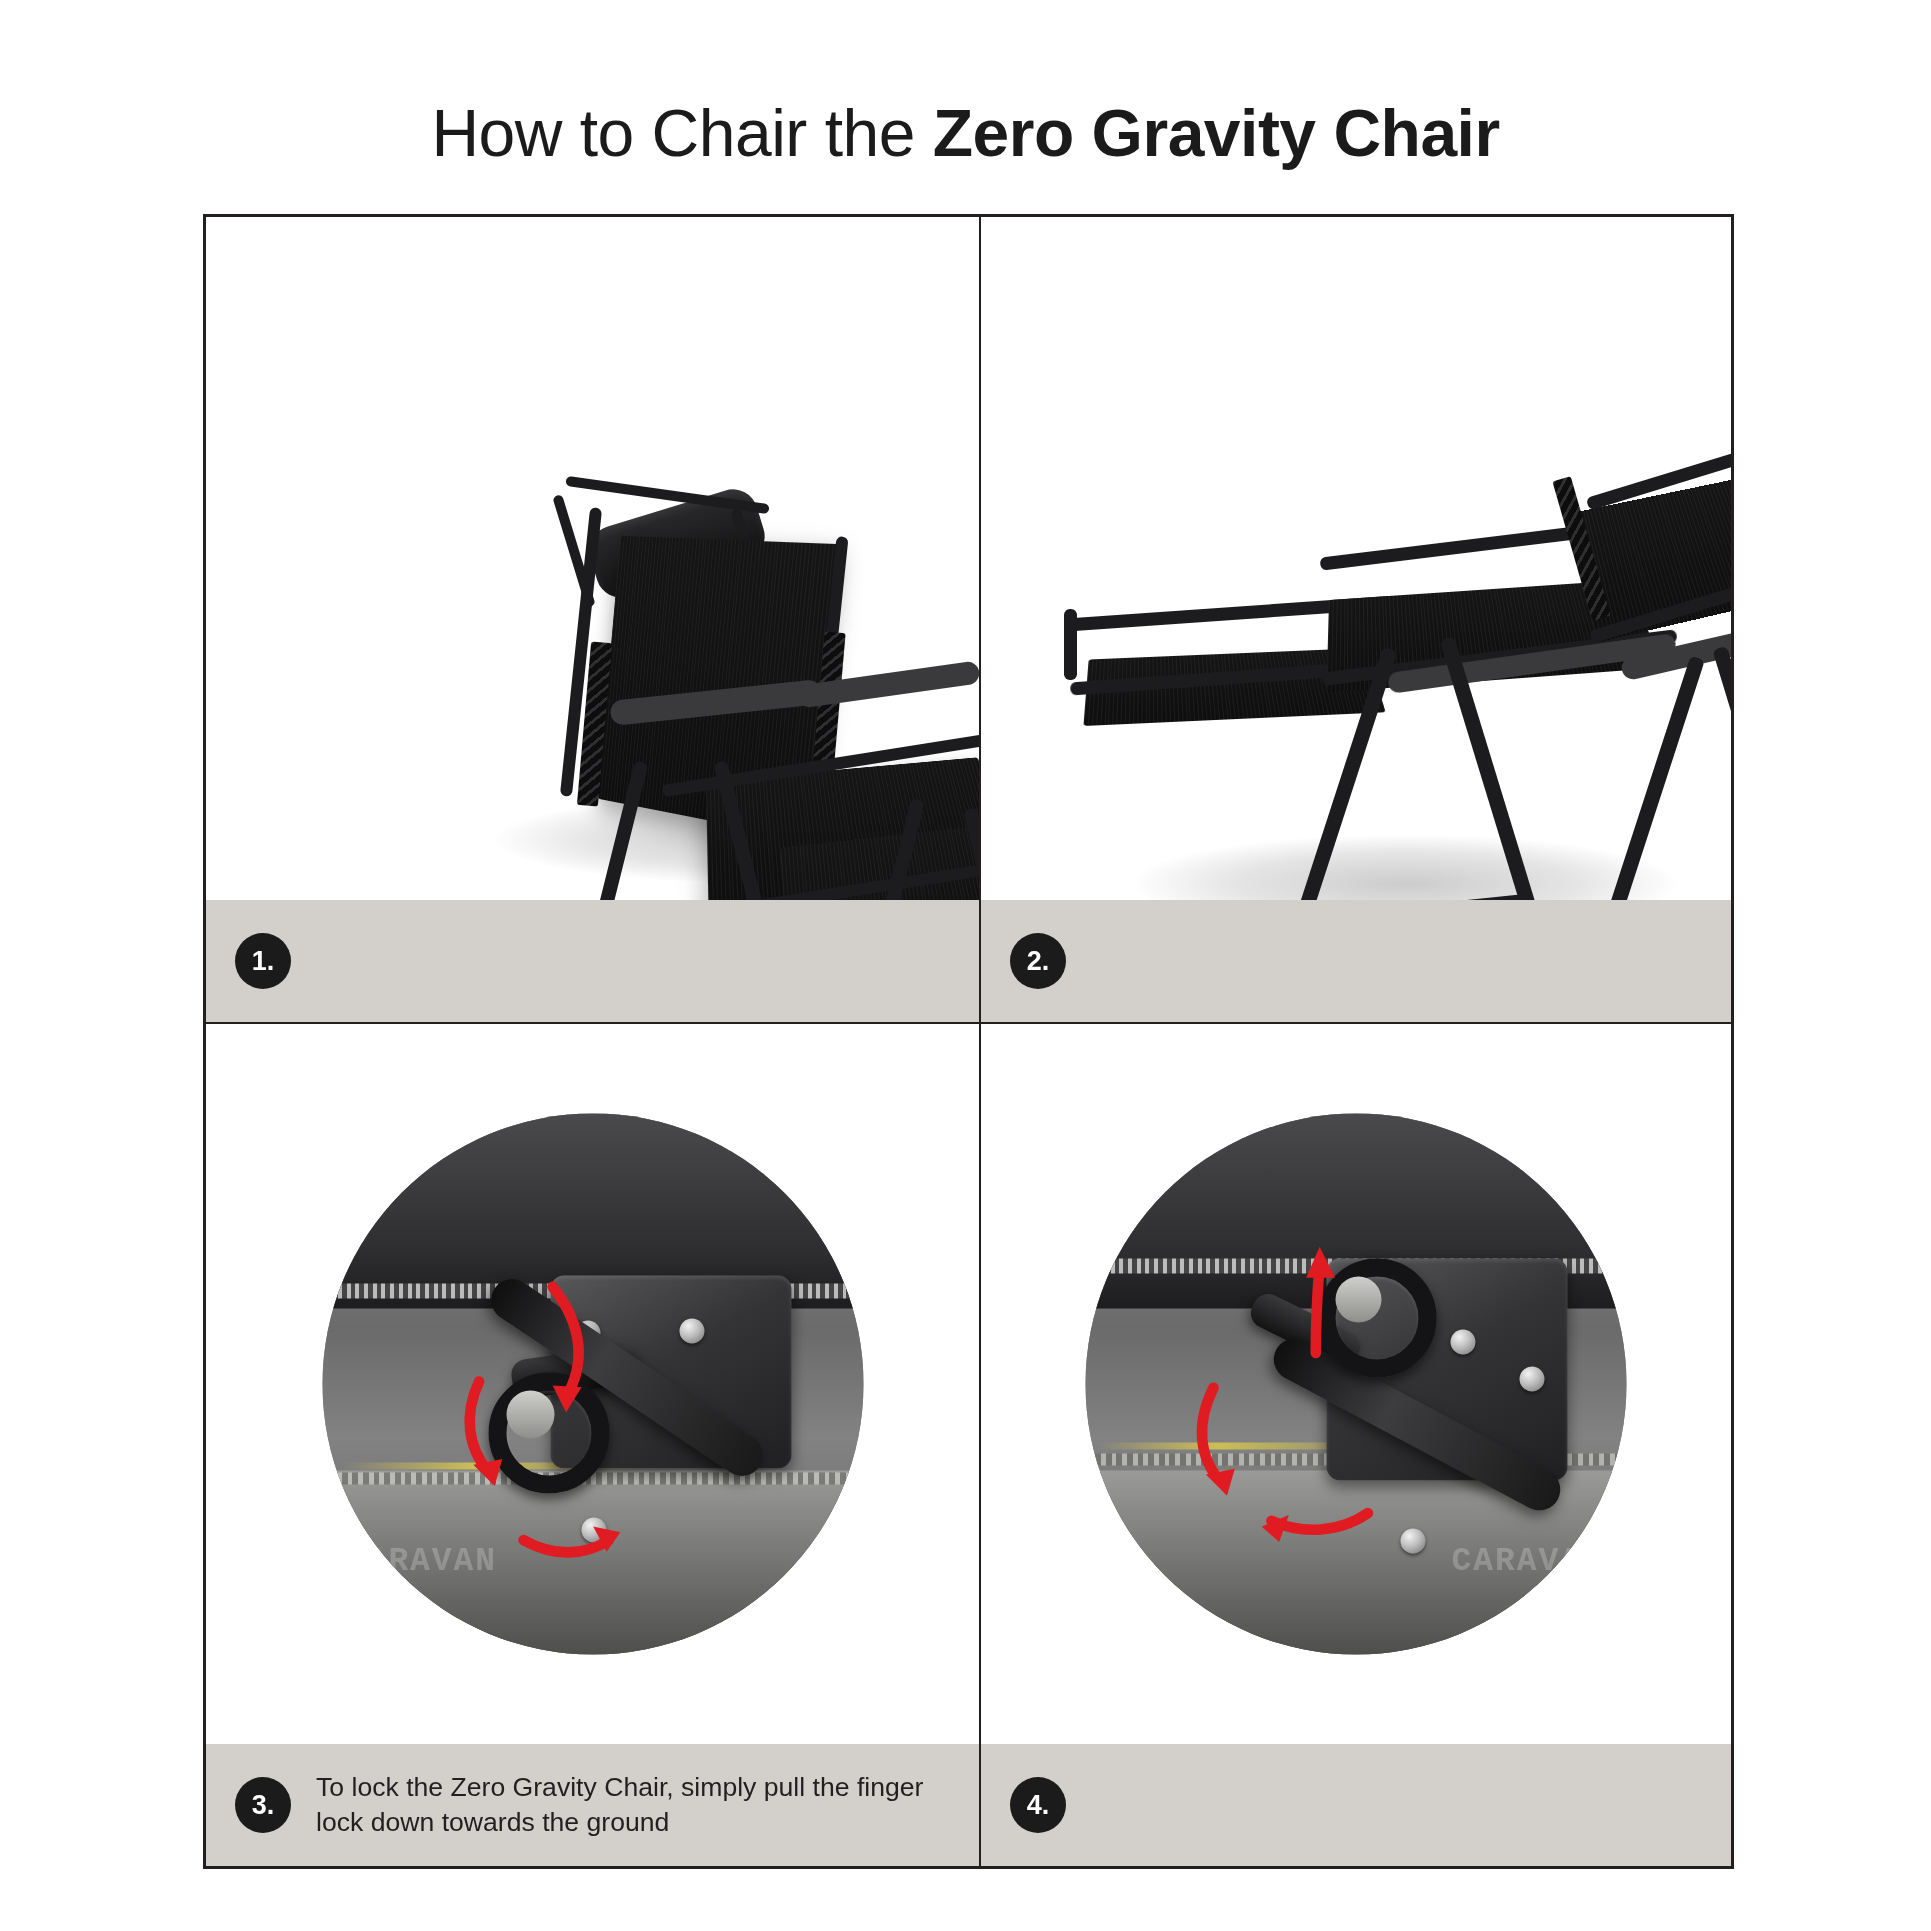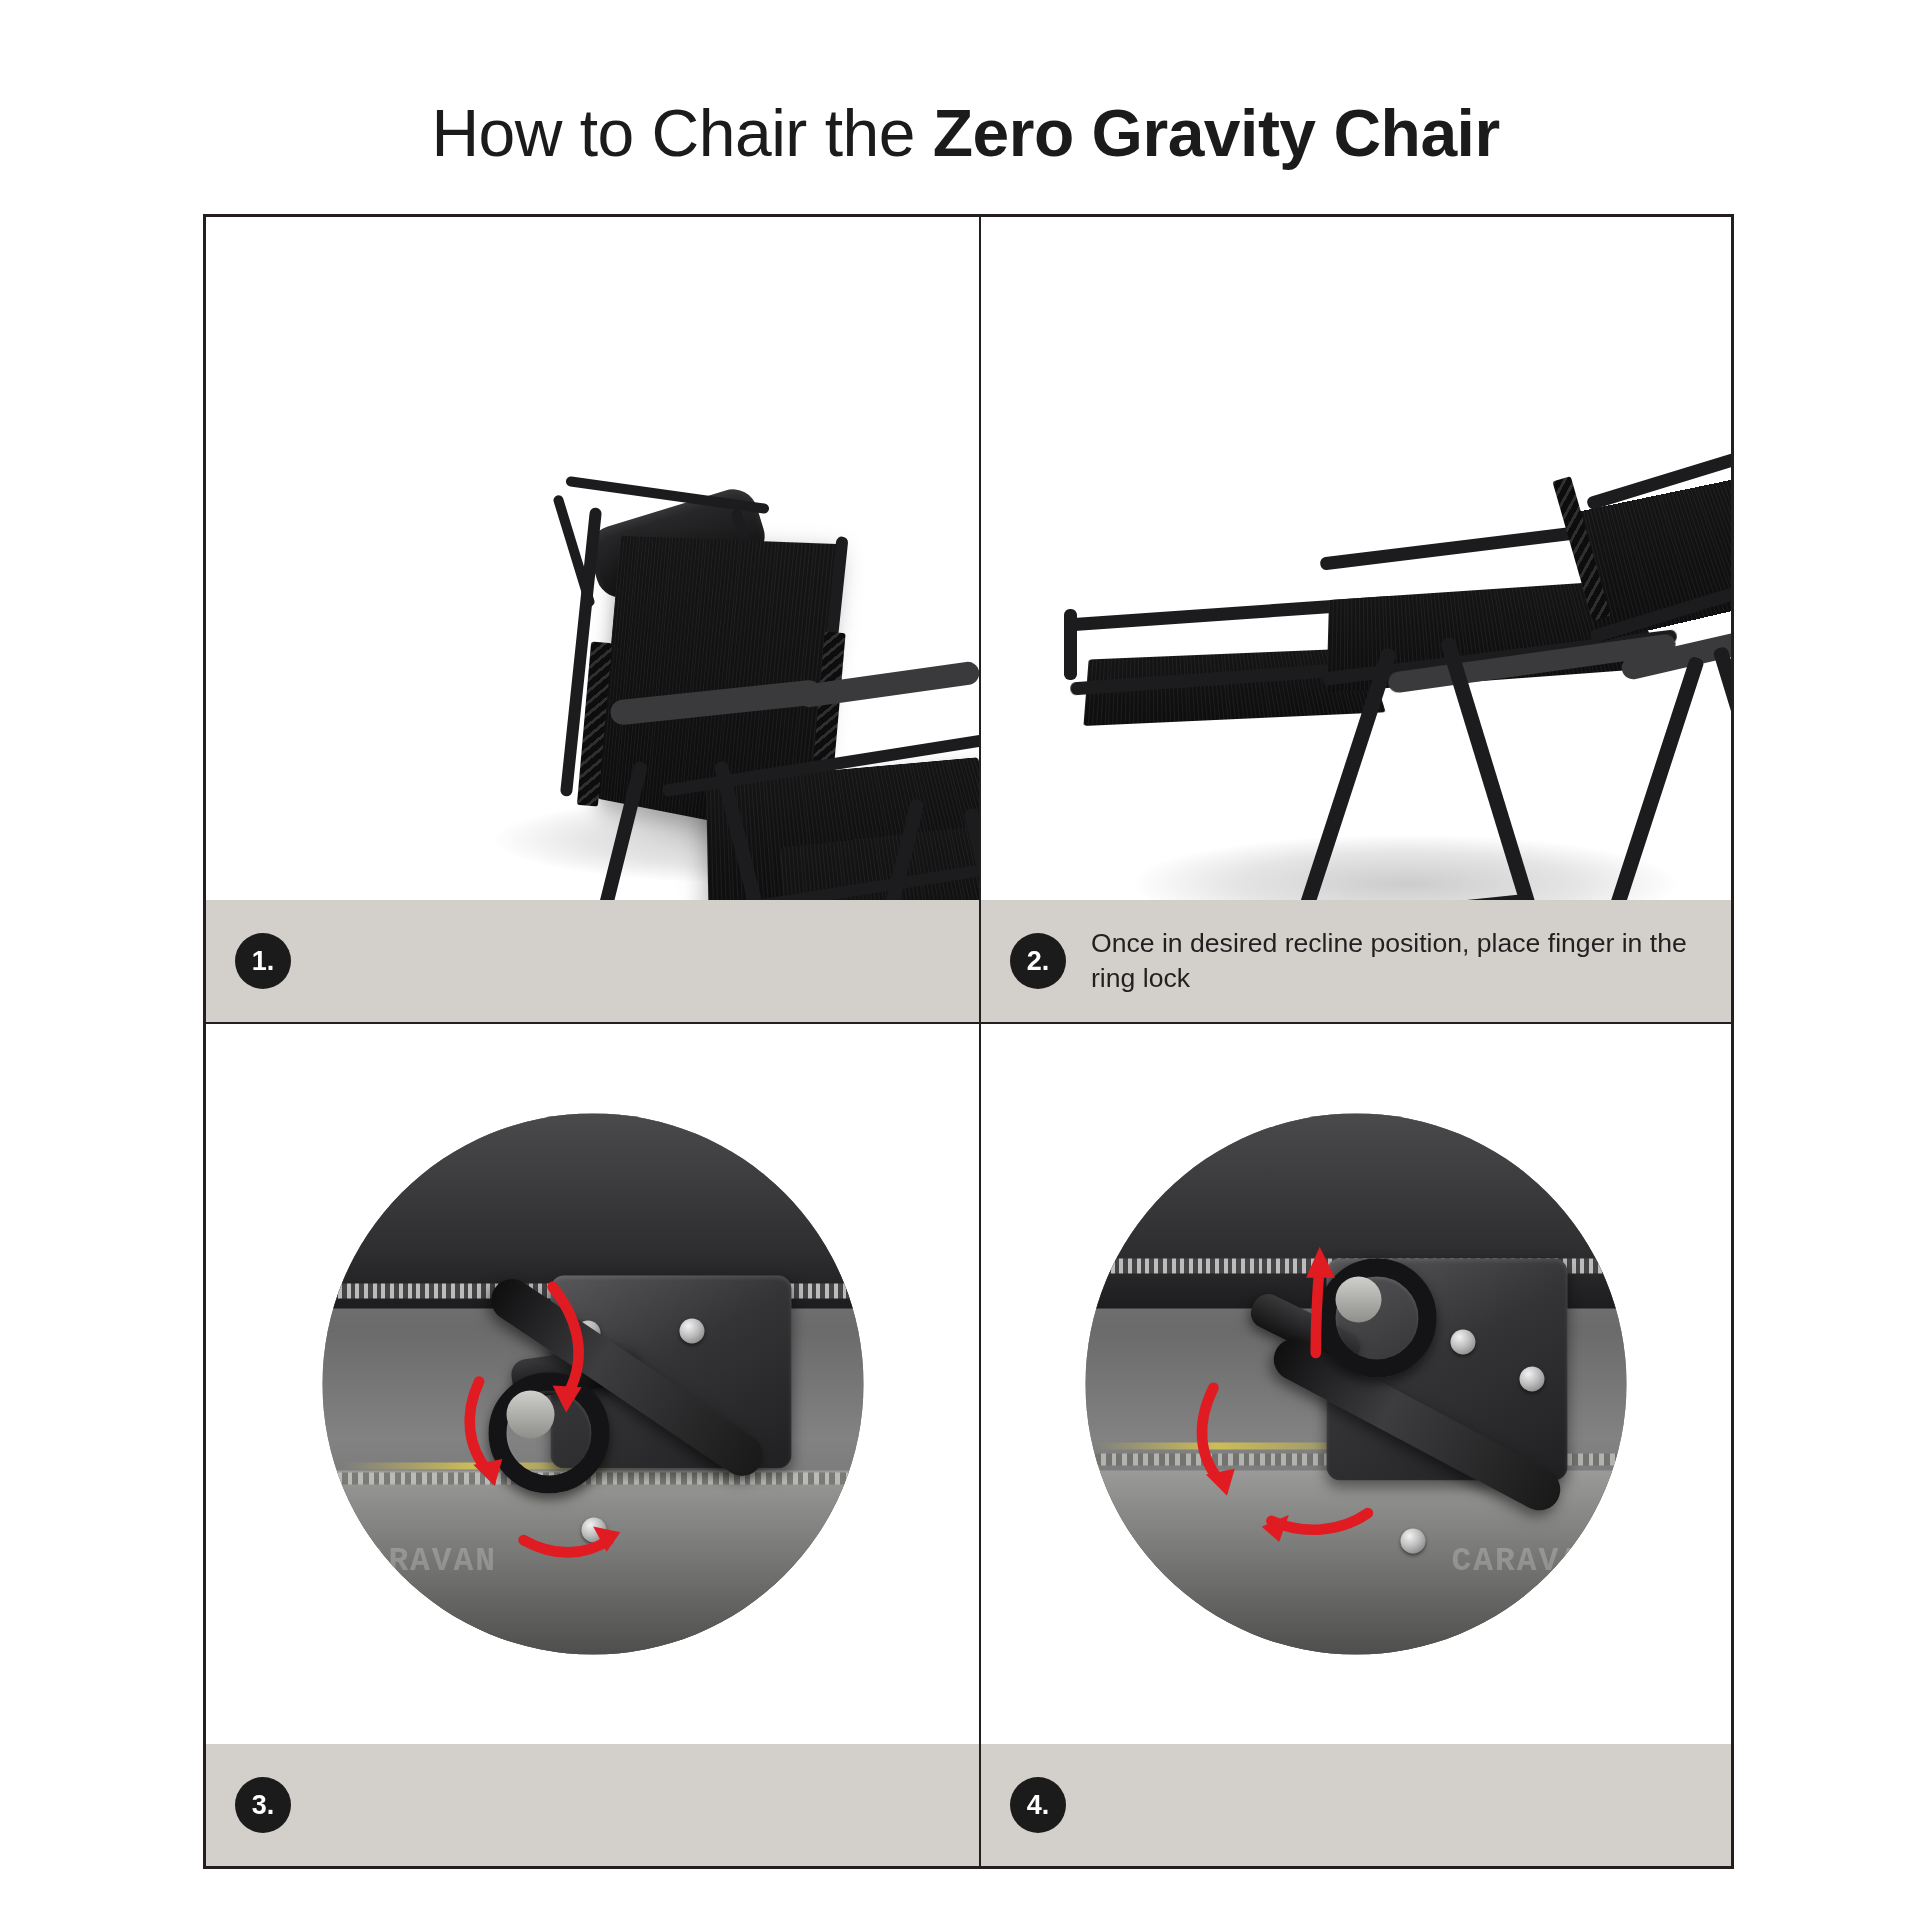--- a/index.html
+++ b/index.html
@@ -310,21 +310,20 @@
           <div class="bar" style="left:502px; top:415px; width:14.5px; height:299px; transform: rotate(-17deg);"></div>
           <div class="bar" style="left:666px; top:434px; width:14.5px; height:280px; transform: rotate(18deg);"></div>
           <div class="bar" style="left:772px; top:425px; width:14.5px; height:280px; transform: rotate(-17deg);"></div>
 
           <div class="bar" style="left:270px; top:691px; width:280px; height:13.5px; transform: rotate(-6deg);"></div>
 
         </div>
       </div>
       <div class="caption">
         <div class="step-badge">2.</div>
-        <div class="caption-text">Once in desired recline position, place finger in the ring lock</div>
       </div>
     </div>
 
     <div class="panel p3">
       <div class="photo">
         <div class="closeup">
           <div class="cu-bg"></div>
           <div class="cu-fabric-top"></div>
           <div class="cu-fabric-edge" style="top:170px;"></div>
           <div class="cu-ground"></div>
@@ -355,20 +354,21 @@
           </svg>
 
           <div class="watermark">
             <span>CARAVAN</span>
             <span class="sub">CANOPY</span>
           </div>
         </div>
       </div>
       <div class="caption">
         <div class="step-badge">3.</div>
+        <div class="caption-text">To lock the Zero Gravity Chair, simply pull the finger lock down towards the ground</div>
       </div>
     </div>
 
     <div class="panel p4">
       <div class="photo">
         <div class="closeup">
           <div class="cu-bg"></div>
           <div class="cu-fabric-top"></div>
           <div class="cu-fabric-edge" style="top:145px;"></div>
           <div class="cu-ground"></div>

